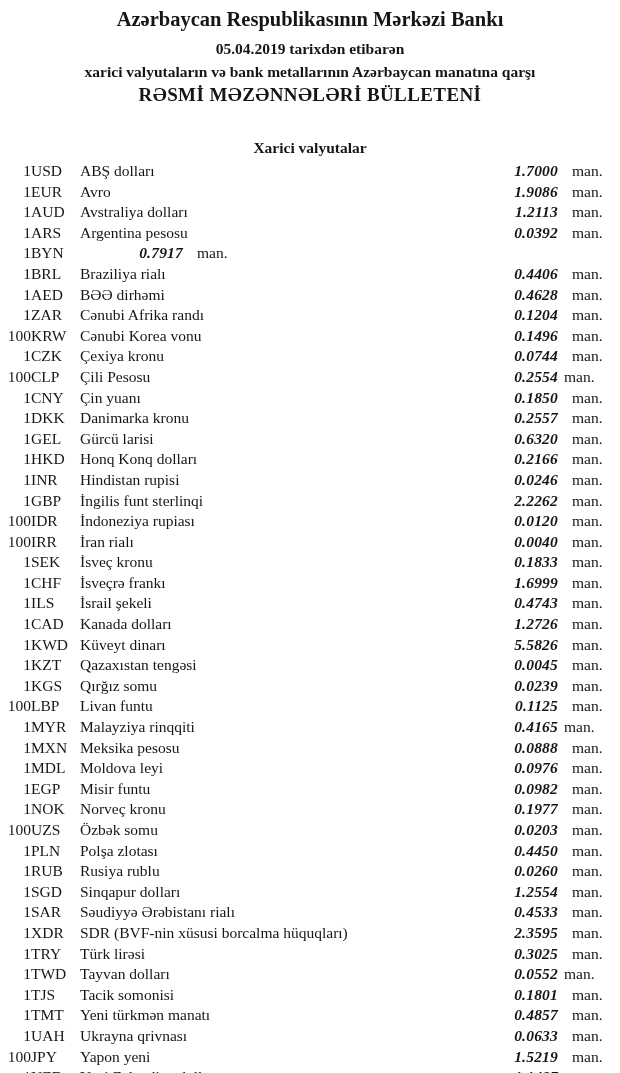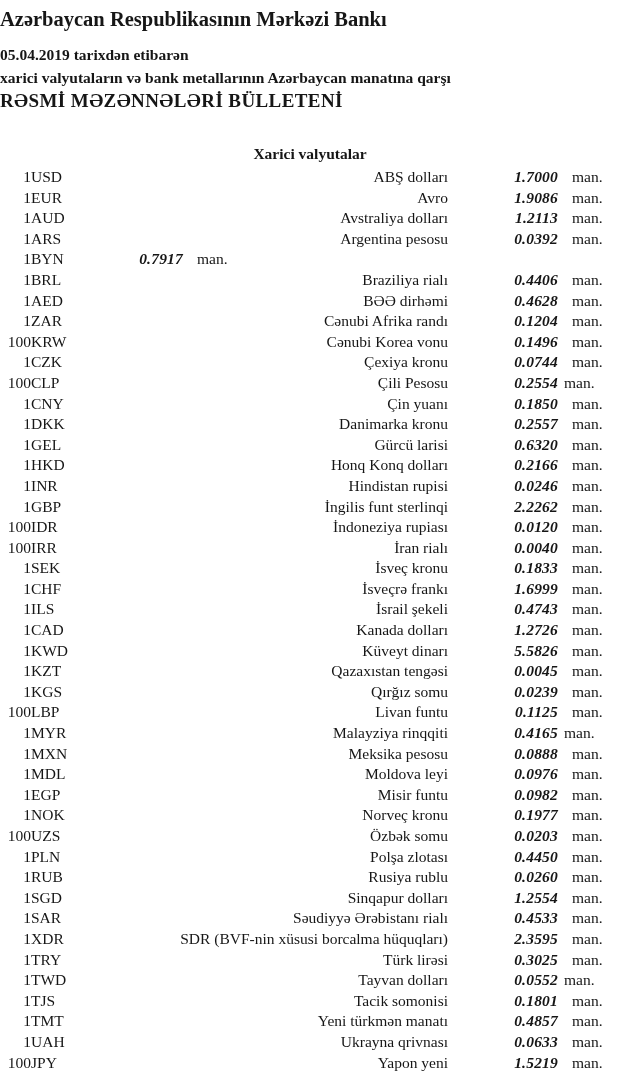--- a/index.html
+++ b/index.html
@@ -10,31 +10,31 @@
     overflow: hidden;
     font-family: "Liberation Serif", "DejaVu Serif", serif;
     color: #161616;
   }
   .page {
     position: relative;
     width: 620px;
     height: 1073px;
     background: #ffffff;
   }
-  .doc-header { padding-top: 7px; }
+  .doc-header { text-align: center; padding-top: 7px; }
   .bank-name {
     font-size: 20.5px;
     font-weight: bold;
     line-height: 25px;
   }
   .date-line {
     font-size: 15.5px;
     font-weight: bold;
     line-height: 21px;
-    margin-top: 12px;
+    margin-top: 6px;
   }
   .subtitle {
     font-size: 15.5px;
     font-weight: bold;
     line-height: 21px;
     margin-top: 2px;
   }
   .bulletin-title {
     font-size: 19px;
     font-weight: bold;
@@ -54,21 +54,21 @@
     display: flex;
     align-items: baseline;
     height: 20.6px;
     line-height: 20.6px;
     font-size: 15.5px;
     padding-right: 5px;
     white-space: nowrap;
   }
   .qty   { width: 31px; text-align: right; flex: none; }
   .code  { width: 42px; text-align: left; flex: none; }
-  .name  { flex: 1 1 auto; padding-left: 7px; overflow: hidden; text-align: right; }
+  .name  { flex: 1 1 auto; padding-left: 7px; overflow: hidden; }
   .rate  {
     flex: none;
     width: 110px;
     text-align: right;
     font-weight: bold;
     font-style: italic;
     letter-spacing: 0.2px;
   }
   .man   { flex: none; width: 57px; text-align: left; text-indent: 14px; }
   .row.tight .man { text-indent: 6px; }

